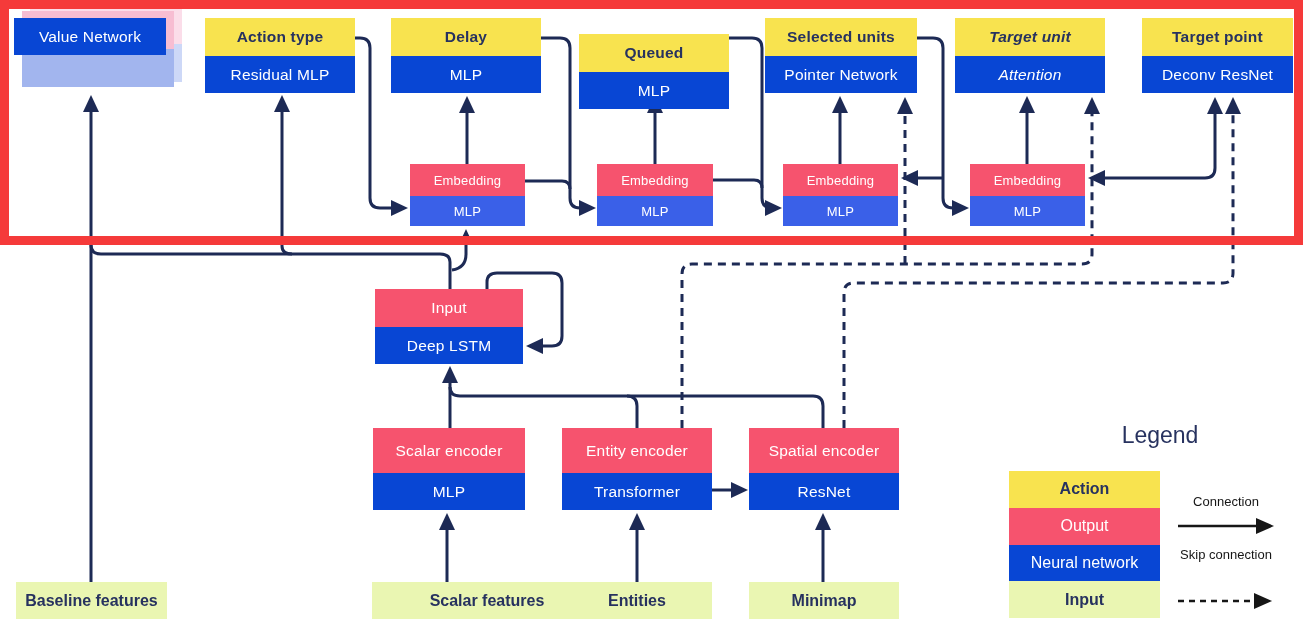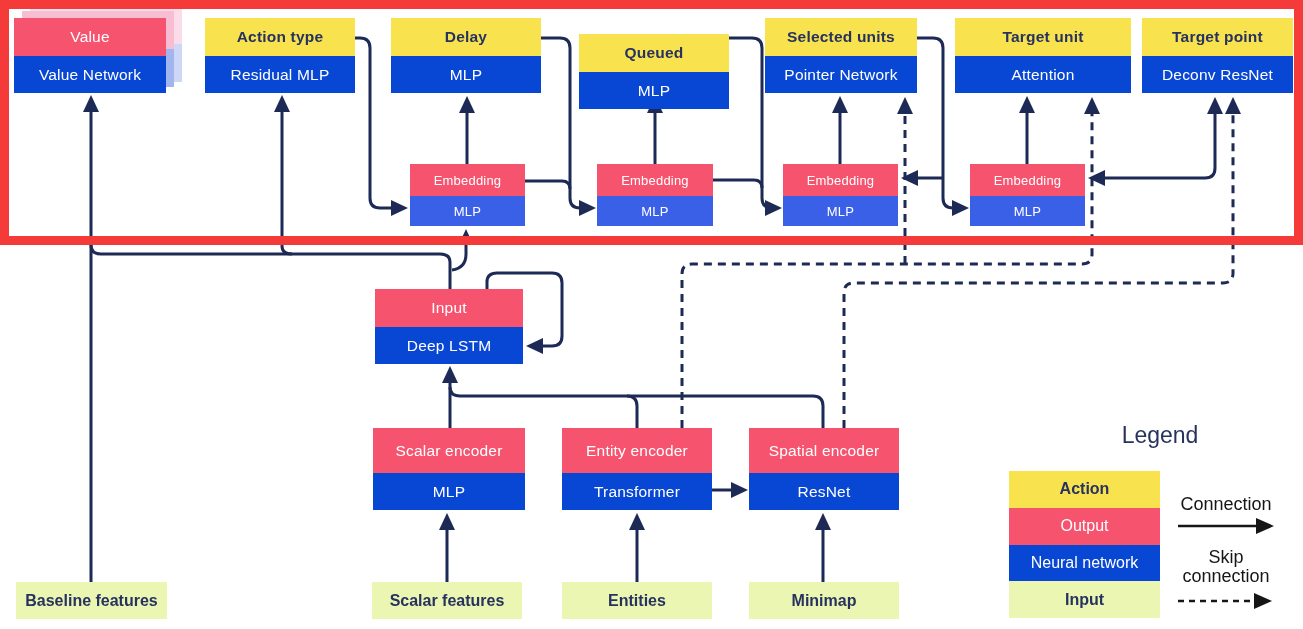--- a/index.html
+++ b/index.html
@@ -31,21 +31,21 @@
     display:flex;align-items:center;justify-content:center;white-space:nowrap;}
   .legend-title{position:absolute;z-index:2;color:var(--text-navy);
     font-size:23px;font-weight:500;transform:translateX(-50%);}
   .legend-swatches{position:absolute;z-index:2;display:flex;flex-direction:column;}
   .legend-row{height:36.75px;display:flex;align-items:center;justify-content:center;
     font-size:16px;font-weight:500;}
   .legend-row.action,.legend-row.input{color:var(--text-navy);font-weight:600;}
   .legend-row.output,.legend-row.network{color:var(--white);}
   .legend-row.input{background:var(--input-green);}
   .legend-conn-label{position:absolute;z-index:2;color:var(--legend-black);
-    font-size:18px;font-weight:500;transform:translateX(-50%);text-align:center;
+    font-size:13px;font-weight:500;transform:translateX(-50%);text-align:center;
     line-height:1.05;}
   #highlight{position:absolute;left:0;top:0;width:1303px;height:245px;
     border:9px solid var(--highlight-red);box-sizing:border-box;z-index:10;
     pointer-events:none;}
   .solid{fill:none;stroke:var(--line-navy);stroke-width:3;}
   .dashed{fill:none;stroke:var(--line-navy);stroke-width:3;stroke-dasharray:8 6;}
   .ah{fill:var(--line-navy);stroke:none;}
   .lg-line{fill:none;stroke:var(--legend-black);stroke-width:2.5;}
   .lg-dash{fill:none;stroke:var(--legend-black);stroke-width:2.5;stroke-dasharray:6 5;}
   .lg-ah{fill:var(--legend-black);stroke:none;}
@@ -131,40 +131,39 @@
   <div class="ghost" style="left:30px;top:6px;width:152px;">
     <div style="background:var(--ghost-pink-2);"></div>
     <div style="background:var(--ghost-blue-2);"></div>
   </div>
   <div class="ghost" style="left:22px;top:11px;width:152px;">
     <div style="background:var(--ghost-pink-1);"></div>
     <div style="background:var(--ghost-blue-1);"></div>
   </div>
 
   <div class="block head" style="left:14px;top:18px;width:152px;">
-    <div class="half output">Value</div>
     <div class="half net">Value Network</div>
   </div>
   <div class="block head" style="left:205px;top:18px;width:150px;">
     <div class="half action">Action type</div>
     <div class="half net">Residual MLP</div>
   </div>
   <div class="block head" style="left:391px;top:18px;width:150px;">
     <div class="half action">Delay</div>
     <div class="half net">MLP</div>
   </div>
   <div class="block head" style="left:579px;top:34px;width:150px;">
     <div class="half action">Queued</div>
     <div class="half net">MLP</div>
   </div>
   <div class="block head" style="left:765px;top:18px;width:152px;">
     <div class="half action">Selected units</div>
     <div class="half net">Pointer Network</div>
   </div>
-  <div class="block head" style="left:955px;top:18px;width:176px;">
+  <div class="block head" style="left:955px;top:18px;width:150px;font-style:italic;">
     <div class="half action">Target unit</div>
     <div class="half net">Attention</div>
   </div>
   <div class="block head" style="left:1142px;top:18px;width:151px;">
     <div class="half action">Target point</div>
     <div class="half net">Deconv ResNet</div>
   </div>
 
   <div class="block emb" style="left:410px;top:164px;width:115px;">
     <div class="half output">Embedding</div>
@@ -195,21 +194,21 @@
   <div class="block encoder" style="left:562px;top:428px;width:150px;">
     <div class="half output">Entity encoder</div>
     <div class="half net">Transformer</div>
   </div>
   <div class="block encoder" style="left:749px;top:428px;width:150px;">
     <div class="half output">Spatial encoder</div>
     <div class="half net">ResNet</div>
   </div>
 
   <div class="input-box" style="left:16px;top:582px;width:151px;">Baseline features</div>
-  <div class="input-box" style="left:372px;top:582px;width:150px;">Scalar features</div>
+  <div class="input-box" style="left:372px;top:582px;width:150px;padding-left:40px;">Scalar features</div>
   <div class="input-box" style="left:562px;top:582px;width:150px;">Entities</div>
   <div class="input-box" style="left:749px;top:582px;width:150px;">Minimap</div>
 
   <div class="legend-title" style="left:1160px;top:422px;">Legend</div>
   <div class="legend-swatches" style="left:1009px;top:471px;width:151px;">
     <div class="legend-row action" style="background:var(--yellow);">Action</div>
     <div class="legend-row output" style="background:var(--output-pink);">Output</div>
     <div class="legend-row network" style="background:var(--network-blue);">Neural network</div>
     <div class="legend-row input">Input</div>
   </div>

